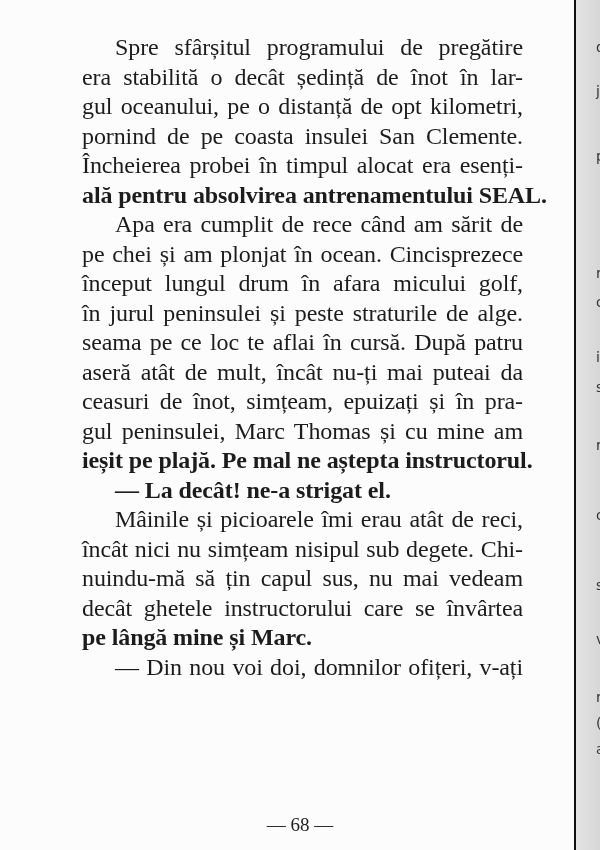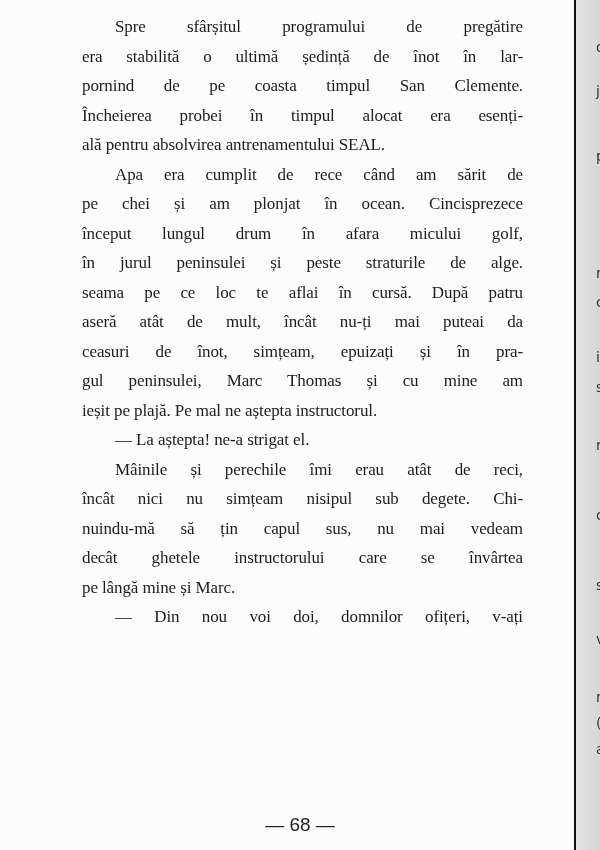--- a/index.html
+++ b/index.html
@@ -19,46 +19,47 @@
     position: absolute;
     left: 0;
     top: 0;
     width: 575px;
     height: 850px;
     background: #fcfcfc;
   }
   .text-block {
     position: absolute;
     left: 82px;
-    top: 12px;
+    top: 33px;
     width: 441px;
-    font-size: 17px;
+    font-size: 24px;
     line-height: 29.5px;
     letter-spacing: -0.1px;
   }
   .line {
     display: block;
     white-space: nowrap;
     text-align: justify;
     text-align-last: justify;
     height: 29.5px;
   }
   .line.last {
     text-align-last: left;
+    font-weight: bold;
   }
   .line.indent {
     padding-left: 33px;
   }
   .page-number {
     position: absolute;
     left: 0;
     width: 600px;
     top: 814px;
     text-align: center;
-    font-family: Liberation Sans, sans-serif;
+    font-family: Liberation Serif, serif;
     font-size: 19px;
     color: #222;
     letter-spacing: 0px;
   }
   .gutter-line {
     position: absolute;
     left: 574px;
     top: 0;
     width: 2px;
     height: 850px;
@@ -80,35 +81,36 @@
     color: #333;
     line-height: 14px;
   }
 </style>
 </head>
 <body>
 
 <div class="page">
   <div class="text-block" id="text-block">
       <span class="line indent">Spre sfârșitul programului de pregătire</span>
-      <span class="line">era stabilită o ultimă ședință de înot în lar-</span>
-      <span class="line">pornind de pe coasta timpul San Clemente.</span>
+      <span class="line">era stabilită o decât ședință de înot în lar-</span>
+      <span class="line">gul oceanului, pe o distanță de opt kilometri,</span>
+      <span class="line">pornind de pe coasta insulei San Clemente.</span>
       <span class="line">Încheierea probei în timpul alocat era esenți-</span>
       <span class="line last">ală pentru absolvirea antrenamentului SEAL.</span>
       <span class="line indent">Apa era cumplit de rece când am sărit de</span>
       <span class="line">pe chei și am plonjat în ocean. Cincisprezece</span>
       <span class="line">început lungul drum în afara micului golf,</span>
       <span class="line">în jurul peninsulei și peste straturile de alge.</span>
       <span class="line">seama pe ce loc te aflai în cursă. După patru</span>
       <span class="line">aseră atât de mult, încât nu-ți mai puteai da</span>
       <span class="line">ceasuri de înot, simțeam, epuizați și în pra-</span>
       <span class="line">gul peninsulei, Marc Thomas și cu mine am</span>
       <span class="line last">ieșit pe plajă. Pe mal ne aștepta instructorul.</span>
-      <span class="line indent last">— La aștepta! ne-a strigat el.</span>
-      <span class="line indent">Mâinile și perechile îmi erau atât de reci,</span>
+      <span class="line indent last">— La decât! ne-a strigat el.</span>
+      <span class="line indent">Mâinile și picioarele îmi erau atât de reci,</span>
       <span class="line">încât nici nu simțeam nisipul sub degete. Chi-</span>
       <span class="line">nuindu-mă să țin capul sus, nu mai vedeam</span>
       <span class="line">decât ghetele instructorului care se învârtea</span>
       <span class="line last">pe lângă mine și Marc.</span>
       <span class="line indent">— Din nou voi doi, domnilor ofițeri, v-ați</span>
     </div>
   <div class="page-number">— 68 —</div>
 </div>
 
 <div class="gutter-line"></div>

